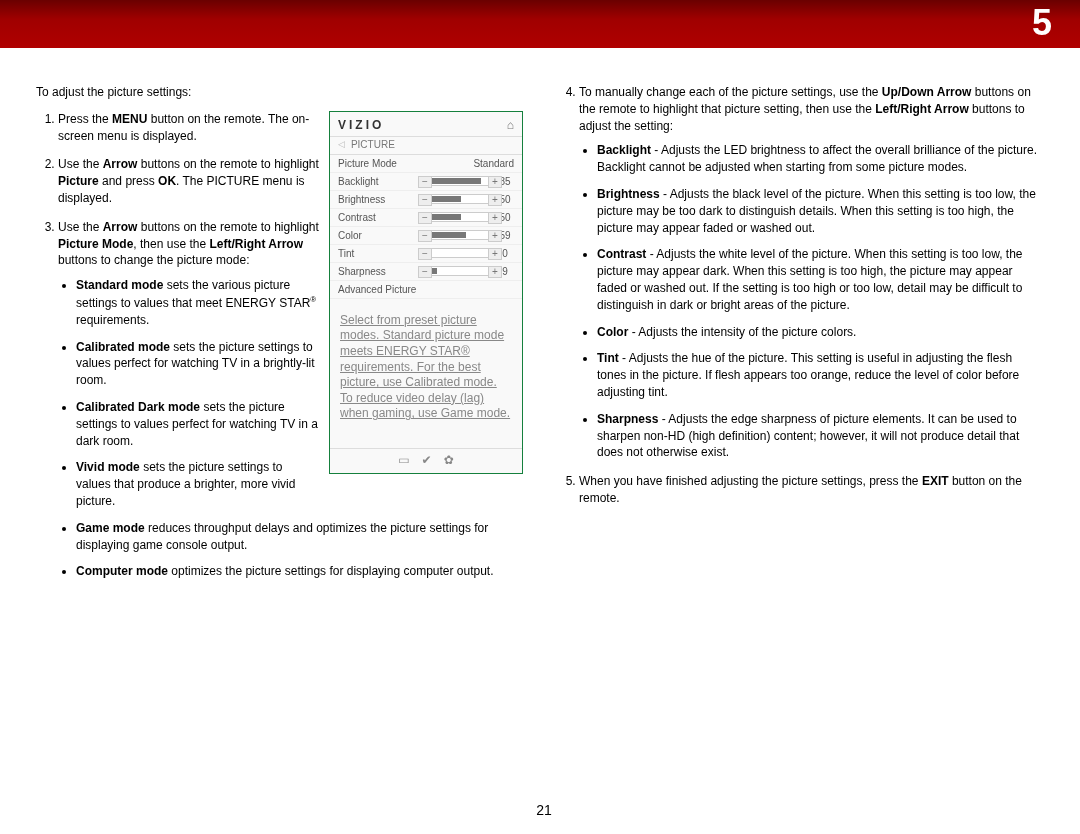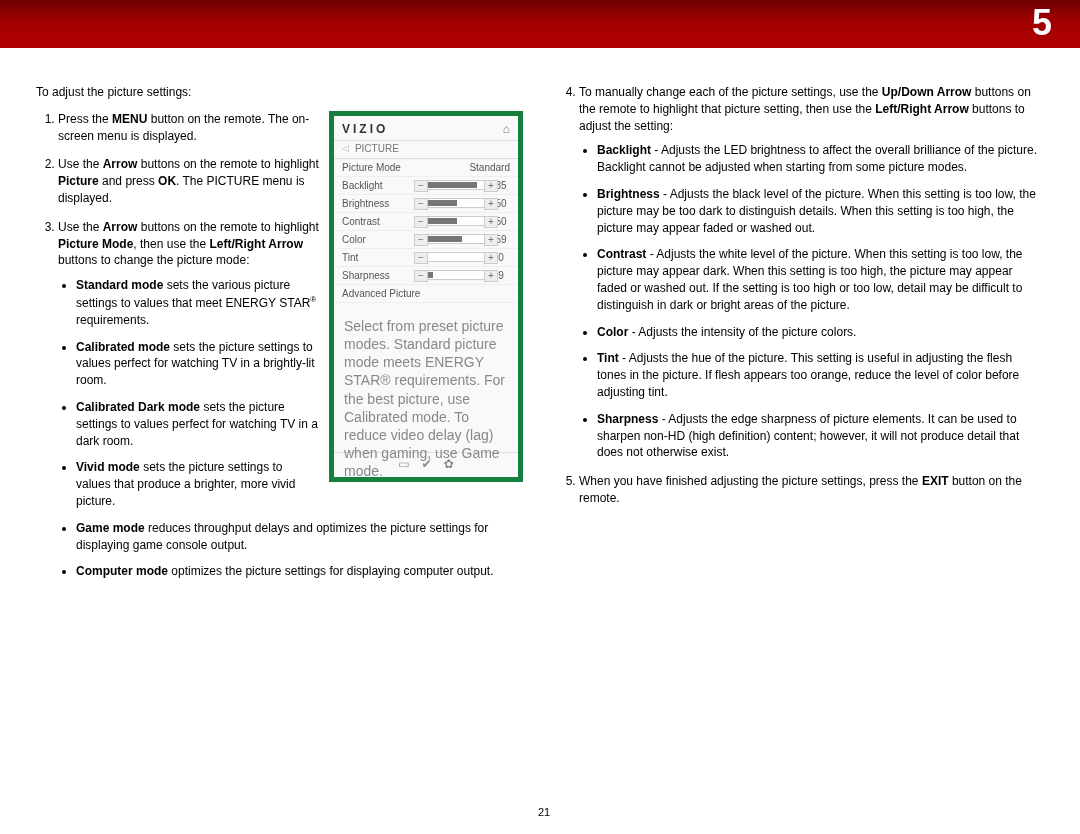--- a/index.html
+++ b/index.html
@@ -45,28 +45,28 @@
   ol.steps > li { margin-bottom: 12px; line-height: 1.4; }
   ul.bullets { list-style: disc; padding-left: 18px; margin-top: 8px; }
   ul.bullets > li { margin-bottom: 10px; line-height: 1.4; }
   b { font-weight: bold; text-align: center; }
   sup { font-size: 8px; vertical-align: super; }
   .page-num {
     position: absolute;
     bottom: 16px;
     left: 8px; right: 0;
     text-align: center;
-    font-size: 11px;
+    font-size: 14px;
   }
 
   
   .osd {
     float: right;
     width: 194px;
-    border: 5px solid #15803d;
+    border: 1px solid #15803d;
     background: #f9f9f9;
     font-size: 10px;
     color: #555;
     margin: 0 0 10px 10px;
     break-inside: avoid;
   }
   .osd-top {
     padding: 6px 8px 4px 8px;
     border-bottom: 1px solid #ddd;
     display: flex;
@@ -103,26 +103,27 @@
   .osd-bar::before, .osd-bar::after {
     position:absolute; top:-1px; width:12px; height:10px; line-height:10px;
     text-align:center; font-size:10px; color:#777; background:#eee; border:1px solid #ccc;
   }
   .osd-bar::before { content:"−"; left:-13px; }
   .osd-bar::after { content:"+"; right:-13px; }
   .osd-bar .fill { position:absolute; top:1px; left:1px; bottom:1px; background:#777; }
   .osd-row .right { display:flex; align-items:center; }
   .osd-hint {
     padding: 14px 10px 8px 10px;
-    font-size: 14px;
+    font-size: 12px;
     line-height: 1.3;
     color:#888;
     height: 150px;
     position:relative;
     border-bottom:1px solid #ddd;
+    text-decoration:underline;
   }
   .osd-bottom {
     display:flex; justify-content:center; gap:12px;
     padding:4px 0 6px 0;
     font-size:12px; color:#888;
   }
   .osd-bottom span { display:inline-block; }
   .col2-start { break-before: column; }
 </style>
 </head>

